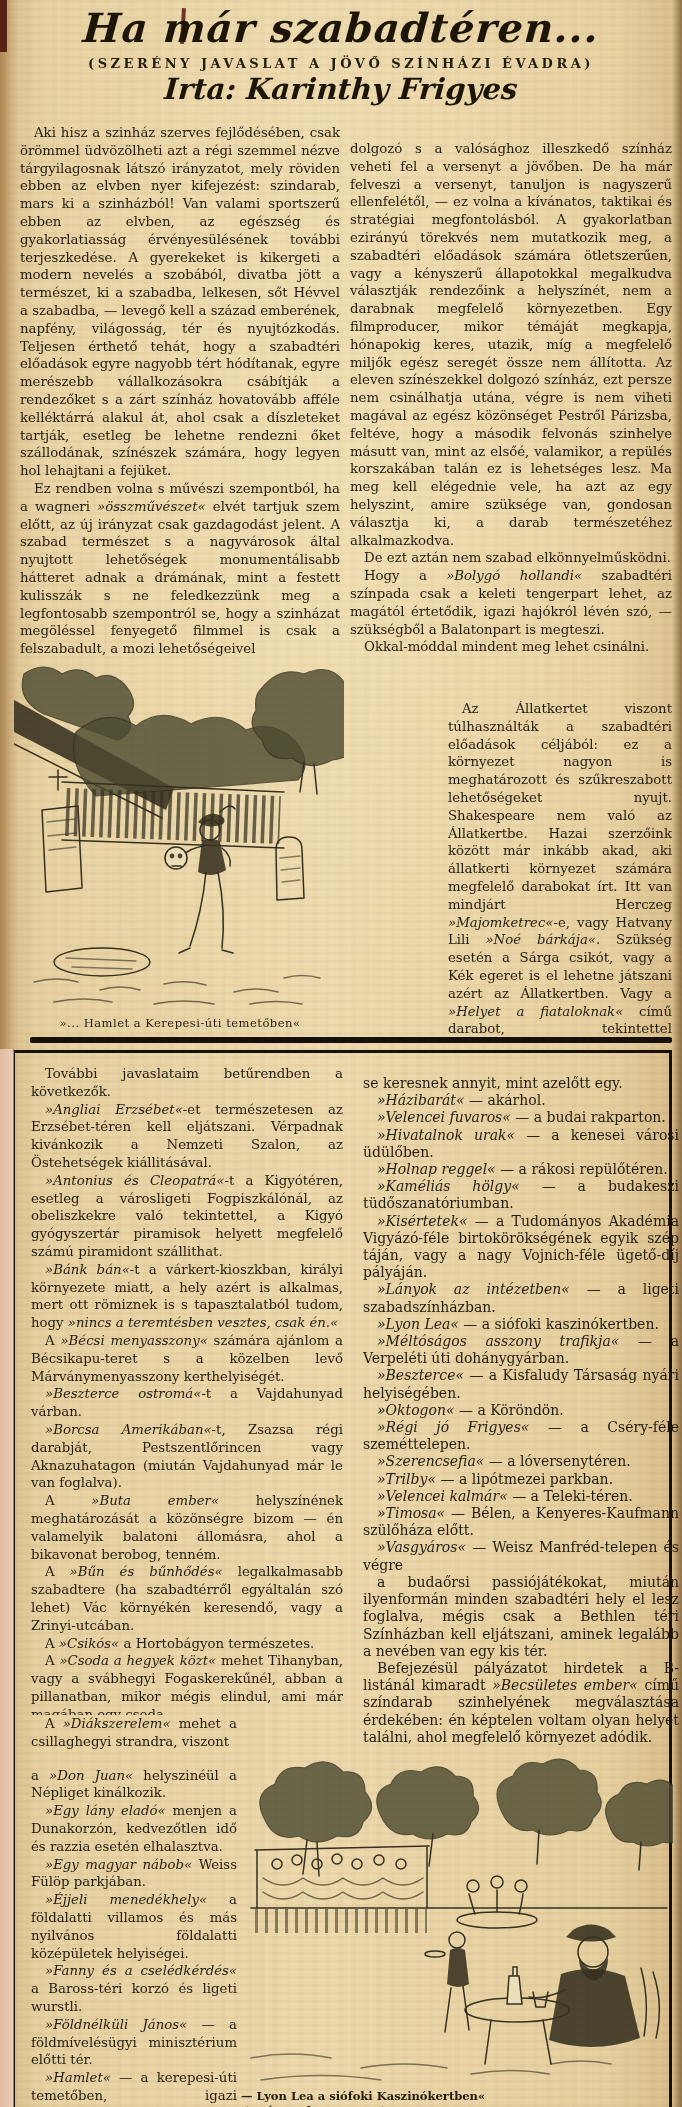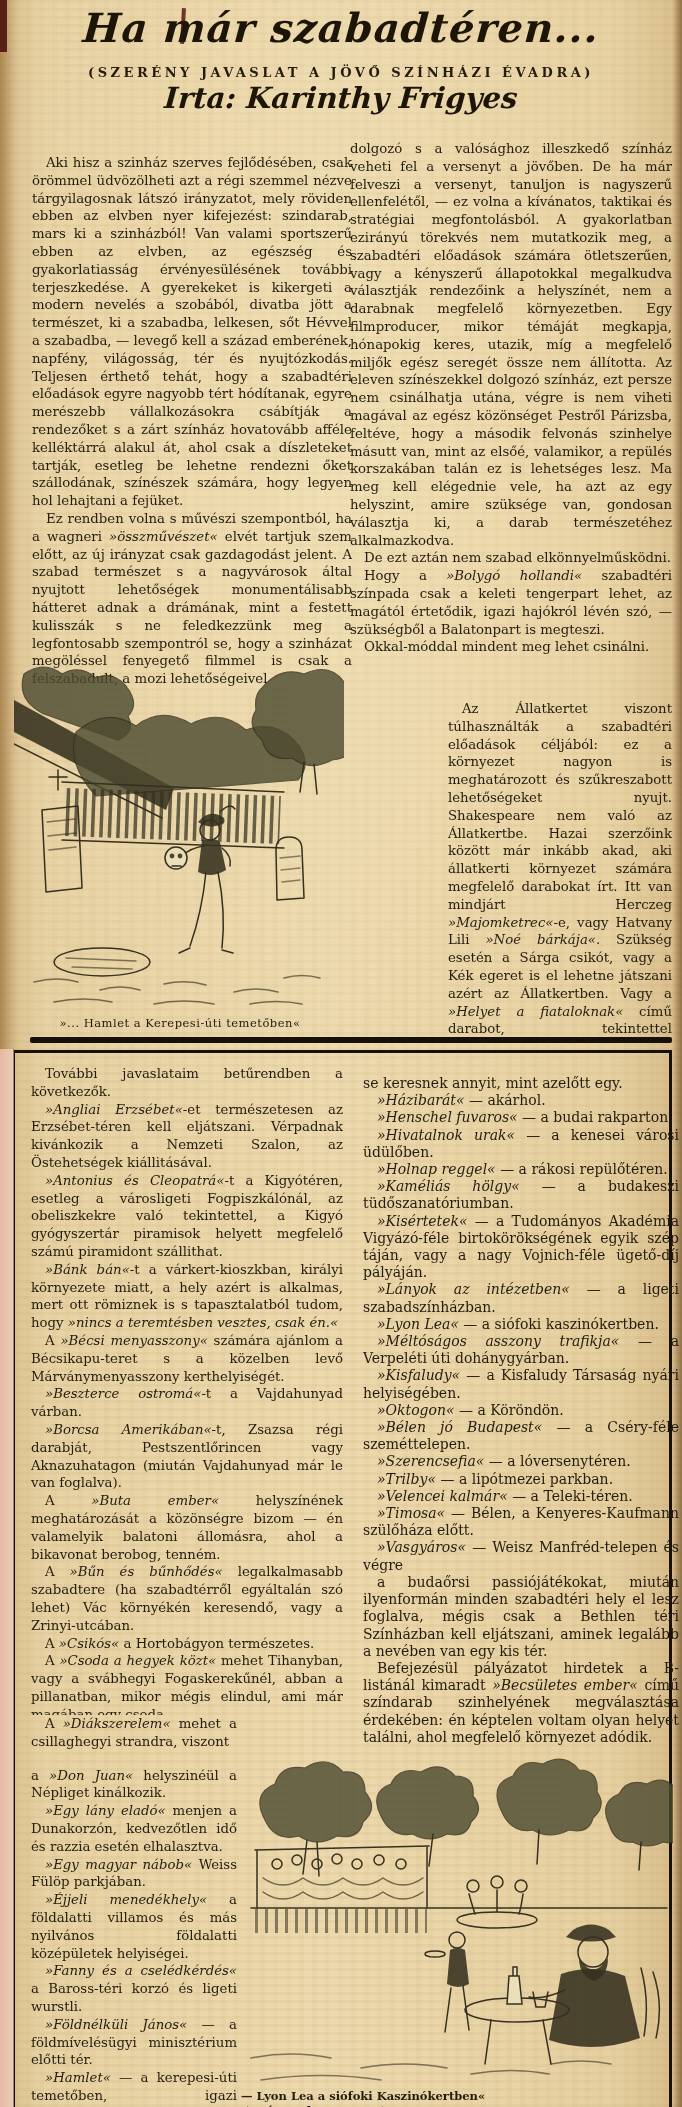--- a/index.html
+++ b/index.html
@@ -22,27 +22,27 @@
   .strip-pink{position:absolute;left:0;top:1046px;width:13px;height:1061px;
     background:linear-gradient(90deg,var(--edge-pink),#eccdb6);border-right:1px solid rgba(90,50,30,.45);}
   .corner-tl{position:absolute;left:0;top:0;width:7px;height:52px;background:var(--edge-maroon);opacity:.92;}
   .title-mark{position:absolute;left:181px;top:8px;width:4px;height:36px;background:#5a1b12;transform:rotate(3deg);opacity:.85;}
   .edge-right{position:absolute;left:672px;top:0;width:10px;height:2107px;
     background:linear-gradient(270deg,rgba(96,62,28,.6),rgba(96,62,28,0));}
   
   .masthead{position:absolute;left:40px;top:4px;width:602px;text-align:center;}
   .title{font-size:40px;line-height:48px;font-weight:bold;font-style:italic;margin:0;
     letter-spacing:1px;color:#1d1508;transform:skewX(-4deg);}
-  .subtitle{font-size:13px;font-weight:bold;letter-spacing:3.5px;margin-top:13px;color:#251c0d;}
+  .subtitle{font-size:13px;font-weight:bold;letter-spacing:3.5px;margin-top:4px;color:#251c0d;}
   .byline{font-size:29px;font-weight:bold;font-style:italic;margin-top:1px;color:#1d1508;transform:skewX(-4deg);}
   
   .col{position:absolute;font-size:13.3px;line-height:17.8px;overflow:hidden;text-align:justify;}
   .col p{margin:0;text-indent:14px;}
   .col p.noindent{text-indent:0;margin-top:16px;}
-  .top-col1{left:32px;top:124px;width:320px;height:538px;margin-top:30px;}
+  .top-col1{left:20px;top:124px;width:320px;height:538px;}
   .top-col2{left:350px;top:124px;width:322px;height:574px;}
   .top-col2-wrap{left:448px;top:700px;width:224px;height:336px;}
   .illus{position:absolute;margin:0;}
   .illus1{left:14px;top:660px;width:330px;height:352px;}
   .caption1{position:absolute;left:20px;top:1016px;width:320px;text-align:center;
     font-weight:normal;font-size:11.5px;letter-spacing:.5px;}
   .rule{position:absolute;left:30px;top:1037px;width:642px;height:6px;background:var(--rule);border-radius:2px;}
   
   .bottom-box{position:absolute;left:12px;top:1050px;width:660px;height:1057px;
     border:3px solid var(--rule);border-bottom:none;box-sizing:border-box;}
@@ -157,31 +157,31 @@
         <p><i>»Beszterce ostromá«</i>-t a Vajdahunyad várban.</p>
         <p><i>»Borcsa Amerikában«</i>-t, Zsazsa régi darabját, Pestszentlőrincen vagy Aknazuhatagon (miután Vajdahunyad már le van foglalva).</p>
         <p>A <i>»Buta ember«</i> helyszínének meghatározását a közönségre bizom — én valamelyik balatoni állomásra, ahol a bikavonat berobog, tenném.</p>
         <p>A <i>»Bűn és bűnhődés«</i> legalkalmasabb szabadtere (ha szabadtérről egyáltalán szó lehet) Vác környékén keresendő, vagy a Zrinyi-utcában.</p>
         <p>A <i>»Csikós«</i> a Hortobágyon természetes.</p>
         <p>A <i>»Csoda a hegyek közt«</i> mehet Tihanyban, vagy a svábhegyi Fogaskerekűnél, abban a pillanatban, mikor mégis elindul, ami már magában egy csoda.</p>
       </div>
     <div class="col bot-col2">
         <p class="noindent">se keresnek annyit, mint azelőtt egy.</p>
         <p><i>»Házibarát«</i> — akárhol.</p>
-        <p><i>»Henschel fuvaros«</i> — a budai rakparton.</p>
+        <p><i>»Velencei fuvaros«</i> — a budai rakparton.</p>
         <p><i>»Hivatalnok urak«</i> — a kenesei városi üdülőben.</p>
         <p><i>»Holnap reggel«</i> — a rákosi repülőtéren.</p>
         <p><i>»Kaméliás hölgy«</i> — a budakeszi tüdőszanatóriumban.</p>
         <p><i>»Kisértetek«</i> — a Tudományos Akadémia Vigyázó-féle birtokörökségének egyik szép táján, vagy a nagy Vojnich-féle ügető-díj pályáján.</p>
         <p><i>»Lányok az intézetben«</i> — a ligeti szabadszínházban.</p>
         <p><i>»Lyon Lea«</i> — a siófoki kaszinókertben.</p>
         <p><i>»Méltóságos asszony trafikja«</i> — a Verpeléti úti dohánygyárban.</p>
-        <p><i>»Kisfaludy«</i> — a Kisfaludy Társaság nyári helyiségében.</p>
+        <p><i>»Beszterce«</i> — a Kisfaludy Társaság nyári helyiségében.</p>
         <p><i>»Oktogon«</i> — a Köröndön.</p>
-        <p><i>»Bélen jó Budapest«</i> — a Cséry-féle szeméttelepen.</p>
+        <p><i>»Régi jó Frigyes«</i> — a Cséry-féle szeméttelepen.</p>
         <p><i>»Szerencsefia«</i> — a lóversenytéren.</p>
         <p><i>»Trilby«</i> — a lipótmezei parkban.</p>
         <p><i>»Velencei kalmár«</i> — a Teleki-téren.</p>
         <p><i>»Timosa«</i> — Bélen, a Kenyeres-Kaufmann szülőháza előtt.</p>
         <p><i>»Vasgyáros«</i> — Weisz Manfréd-telepen és végre</p>
         <p>a budaőrsi passiójátékokat, miután ilyenformán minden szabadtéri hely el lesz foglalva, mégis csak a Bethlen téri Színházban kell eljátszani, aminek legalább a nevében van egy kis tér.</p>
         <p>Befejezésül pályázatot hirdetek a B-listánál kimaradt <i>»Becsületes ember«</i> című színdarab szinhelyének megválasztása érdekében: én képtelen voltam olyan helyet találni, ahol megfelelő környezet adódik.</p>
       </div>
 
     <figure class="illus illus2">

